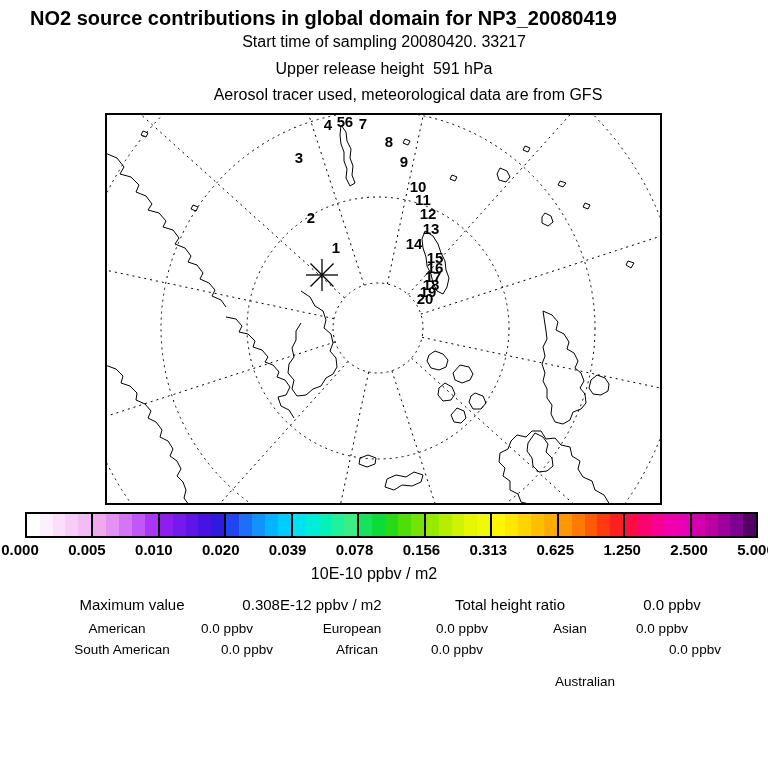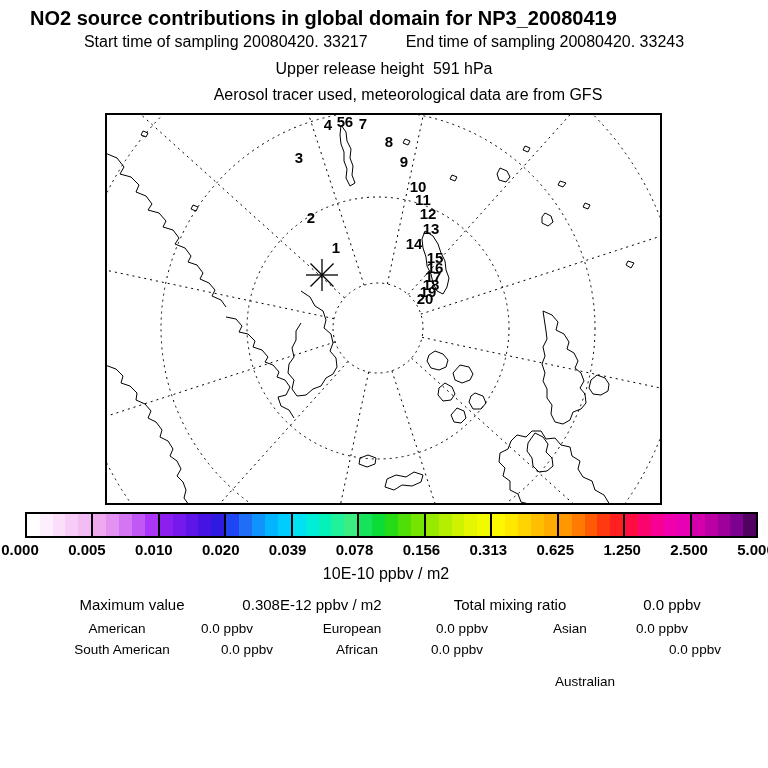--- a/index.html
+++ b/index.html
@@ -23,38 +23,37 @@
   .frame{fill:none;stroke:#000;stroke-width:2;}
   .star line{stroke:#000;stroke-width:1.3;}
   .traj-layer{left:105px;top:113px;width:557px;height:392px;pointer-events:none;}
   .traj{position:absolute;transform:translate(-50%,-50%);font-size:15px;font-weight:700;line-height:11px;}
   
   .cbar{left:25px;top:512px;width:733px;height:26px;border:2px solid #000;box-sizing:border-box;display:flex;}
   .cb-seg{flex:1 1 0;border-right:2px solid #000;}
   .cb-seg:last-child{border-right:none;}
   .cb-ticks{left:20px;top:541px;width:736px;height:18px;}
   .cb-tick{position:absolute;top:0;transform:translateX(-50%);font-size:15px;font-weight:700;}
-  .unit-row{left:12px;top:565px;width:748px;text-align:center;font-size:16px;}
+  .unit-row{left:0;top:565px;width:748px;text-align:center;font-size:16px;}
   
   .stats-row{left:0;width:768px;height:18px;}
   .srow1{top:596px;font-size:15px;}
   .srow2{top:621px;font-size:13.5px;}
   .srow3{top:642px;font-size:13.5px;}
   .stats-row span{position:absolute;top:0;transform:translateX(-50%);white-space:pre;}
   .s1-1{left:132px;} .s1-2{left:312px;} .s1-3{left:510px;} .s1-4{left:672px;}
   .r2-1{left:117px;} .r2-2{left:227px;} .r2-3{left:352px;} .r2-4{left:462px;} .r2-5{left:570px;} .r2-6{left:662px;}
   .r3-1{left:122px;} .r3-2{left:247px;} .r3-3{left:357px;} .r3-4{left:457px;} .r3-5{left:585px;margin-top:32px;} .r3-6{left:695px;}
 </style>
 </head>
 <body>
 
 <div class="abs title">NO2 source contributions in global domain for NP3_20080419</div>
 <div class="abs hrow hrow2">
   <span class="pre">Start time of sampling 20080420. 33217</span>
-  <span class="pre">End time of sampling 20080420. 33243</span>
 </div>
 <div class="abs hrow hrow3">
   <span class="pre">Upper release height  591 hPa</span>
 </div>
 <div class="abs hrow hrow4">
   <span class="pre">Aerosol tracer used, meteorological data are from GFS</span>
 </div>
 
 <div class="abs map">
   <svg width="557" height="392" viewBox="0 0 557 392">
@@ -163,21 +162,21 @@
     <span class="cb-tick" style="left: 72.7273%;">0.625</span>
     <span class="cb-tick" style="left: 81.8182%;">1.250</span>
     <span class="cb-tick" style="left: 90.9091%;">2.500</span>
     <span class="cb-tick" style="left: 100%;">5.000</span>
   </div>
 <div class="abs unit-row">10E-10 ppbv / m2</div>
 
 <div class="abs stats-row srow1">
   <span class="s1-1">Maximum value</span>
   <span class="s1-2">0.308E-12 ppbv / m2</span>
-  <span class="s1-3">Total mixing ratio</span>
+  <span class="s1-3">Total height ratio</span>
   <span class="s1-4">0.0 ppbv</span>
 </div>
 <div class="abs stats-row srow2">
   <span class="r2-1">American</span>
   <span class="r2-2">0.0 ppbv</span>
   <span class="r2-3">European</span>
   <span class="r2-4">0.0 ppbv</span>
   <span class="r2-5">Asian</span>
   <span class="r2-6">0.0 ppbv</span>
 </div>

